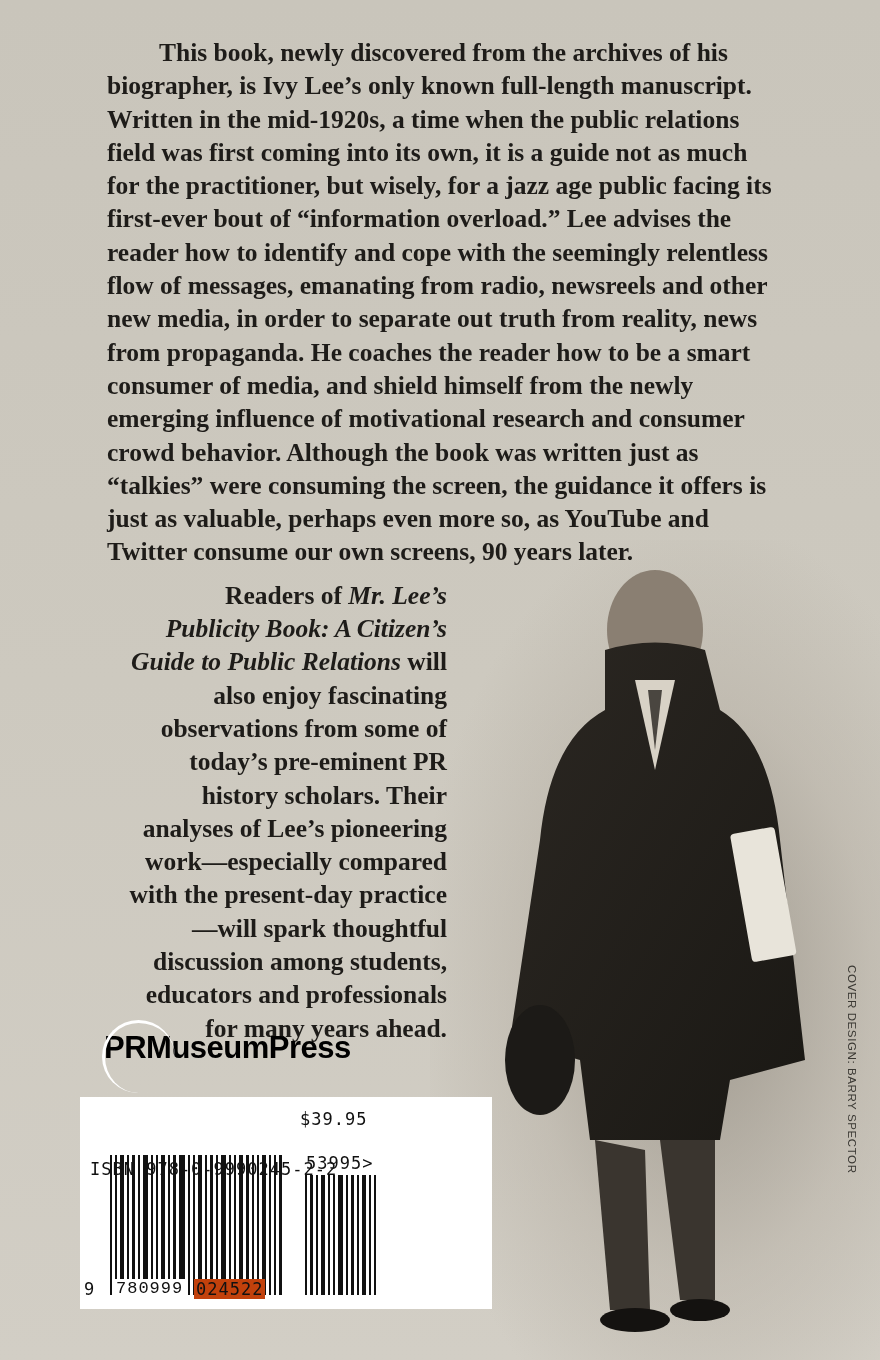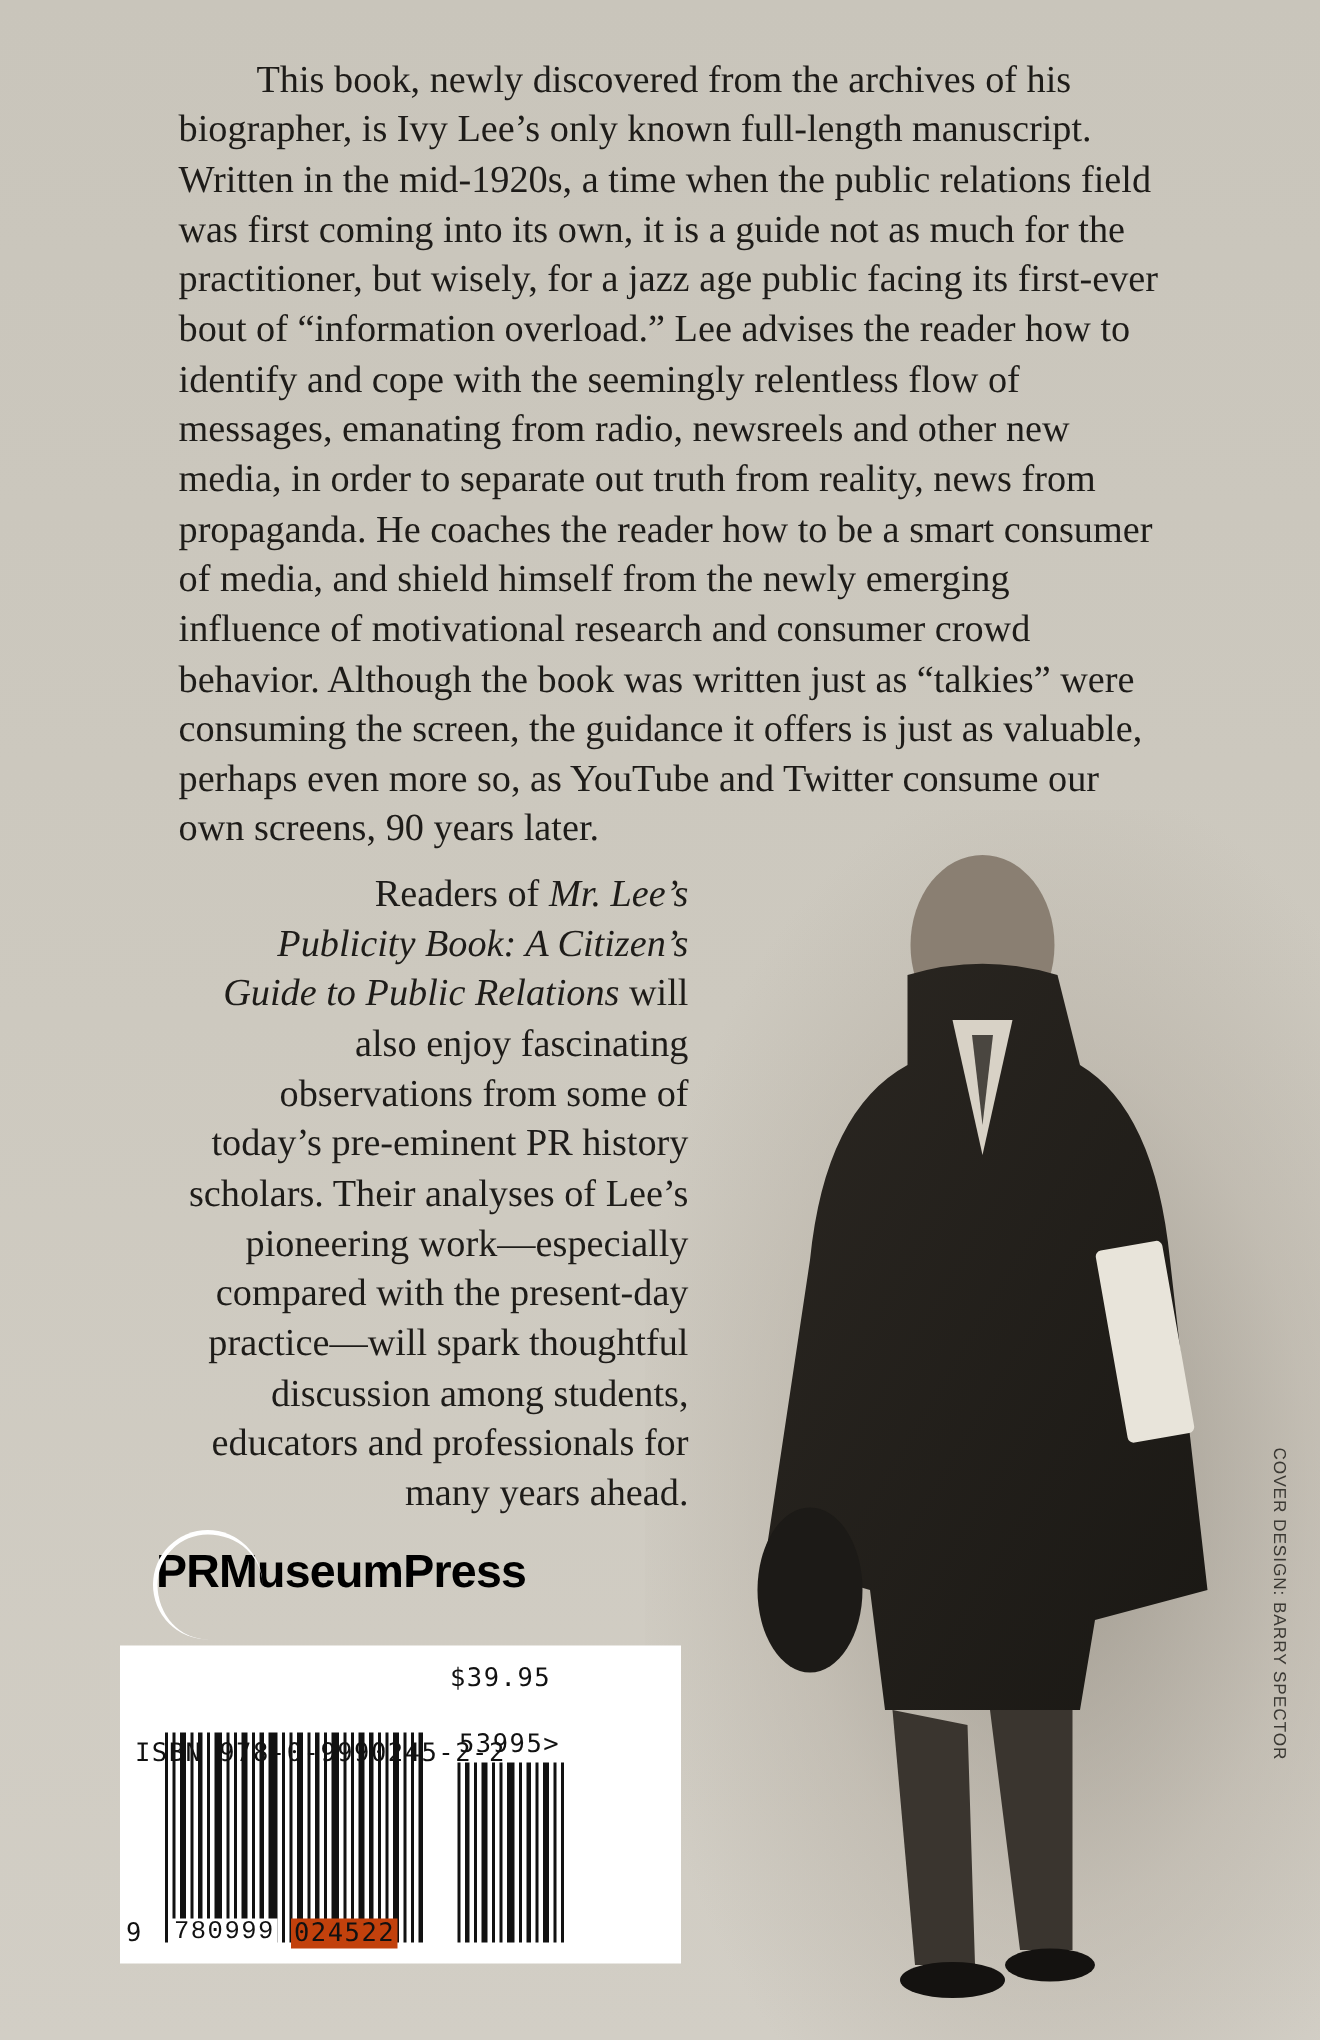--- a/index.html
+++ b/index.html
@@ -1,25 +1,25 @@
 <!DOCTYPE html>
 <html><head>
 <meta charset="utf-8">
 <style>
   html,body{margin:0;padding:0;}
   body{width:880px;height:1360px;overflow:hidden;background:#cbc7bd;position:relative;font-family:"Liberation Serif","DejaVu Serif",serif;color:#1e1c19;}
   .bg{position:absolute;inset:0;background:linear-gradient(180deg,#c9c5bb 0%,#cdc9bf 50%,#d2cec5 100%);}
   .photo{position:absolute;left:430px;top:540px;width:450px;height:820px;
     background:radial-gradient(ellipse at 60% 55%, rgba(120,112,100,.55) 0%, rgba(170,162,150,.35) 45%, rgba(203,199,189,0) 75%);}
   .body-text{position:absolute;left:107px;top:36px;width:665px;font-size:25.5px;line-height:33.3px;}
-  .body-text p{margin:0 0 10px 12px;text-indent:52px;}
+  .body-text p{margin:0 0 10px 0;text-indent:52px;font-weight:bold;}
   .para2{width:340px;text-align:right;}
   .logo{position:absolute;left:104px;top:1030px;font-family:"Liberation Sans","DejaVu Sans",sans-serif;font-size:31px;color:#000000;font-weight:600;letter-spacing:-0.5px;}
   .logo-arc{position:absolute;left:-2px;top:-10px;width:70px;height:70px;border-top:3px solid #fff;border-left:3px solid #fff;border-radius:50%;}
-  .barcode-box{position:absolute;left:80px;top:1097px;width:374px;height:212px;background:#fff;}
+  .barcode-box{position:absolute;left:80px;top:1097px;width:412px;height:212px;background:#fff;}
   .bc-text{position:absolute;font-family:"DejaVu Sans Mono","Liberation Mono",monospace;font-size:17px;color:#111;letter-spacing:1px;}
   .bars{position:absolute;display:flex;align-items:stretch;}
   .bars span{display:block;background:#111;}
   .credit{position:absolute;left:848px;top:965px;transform-origin:left top;transform:rotate(90deg);font-family:"Liberation Sans","DejaVu Sans",sans-serif;font-size:11.5px;letter-spacing:.6px;color:#3a3833;white-space:nowrap;}
   .credit{left:858px;}
 </style>
 </head>
 <body>
 
 <div class="bg"></div>

